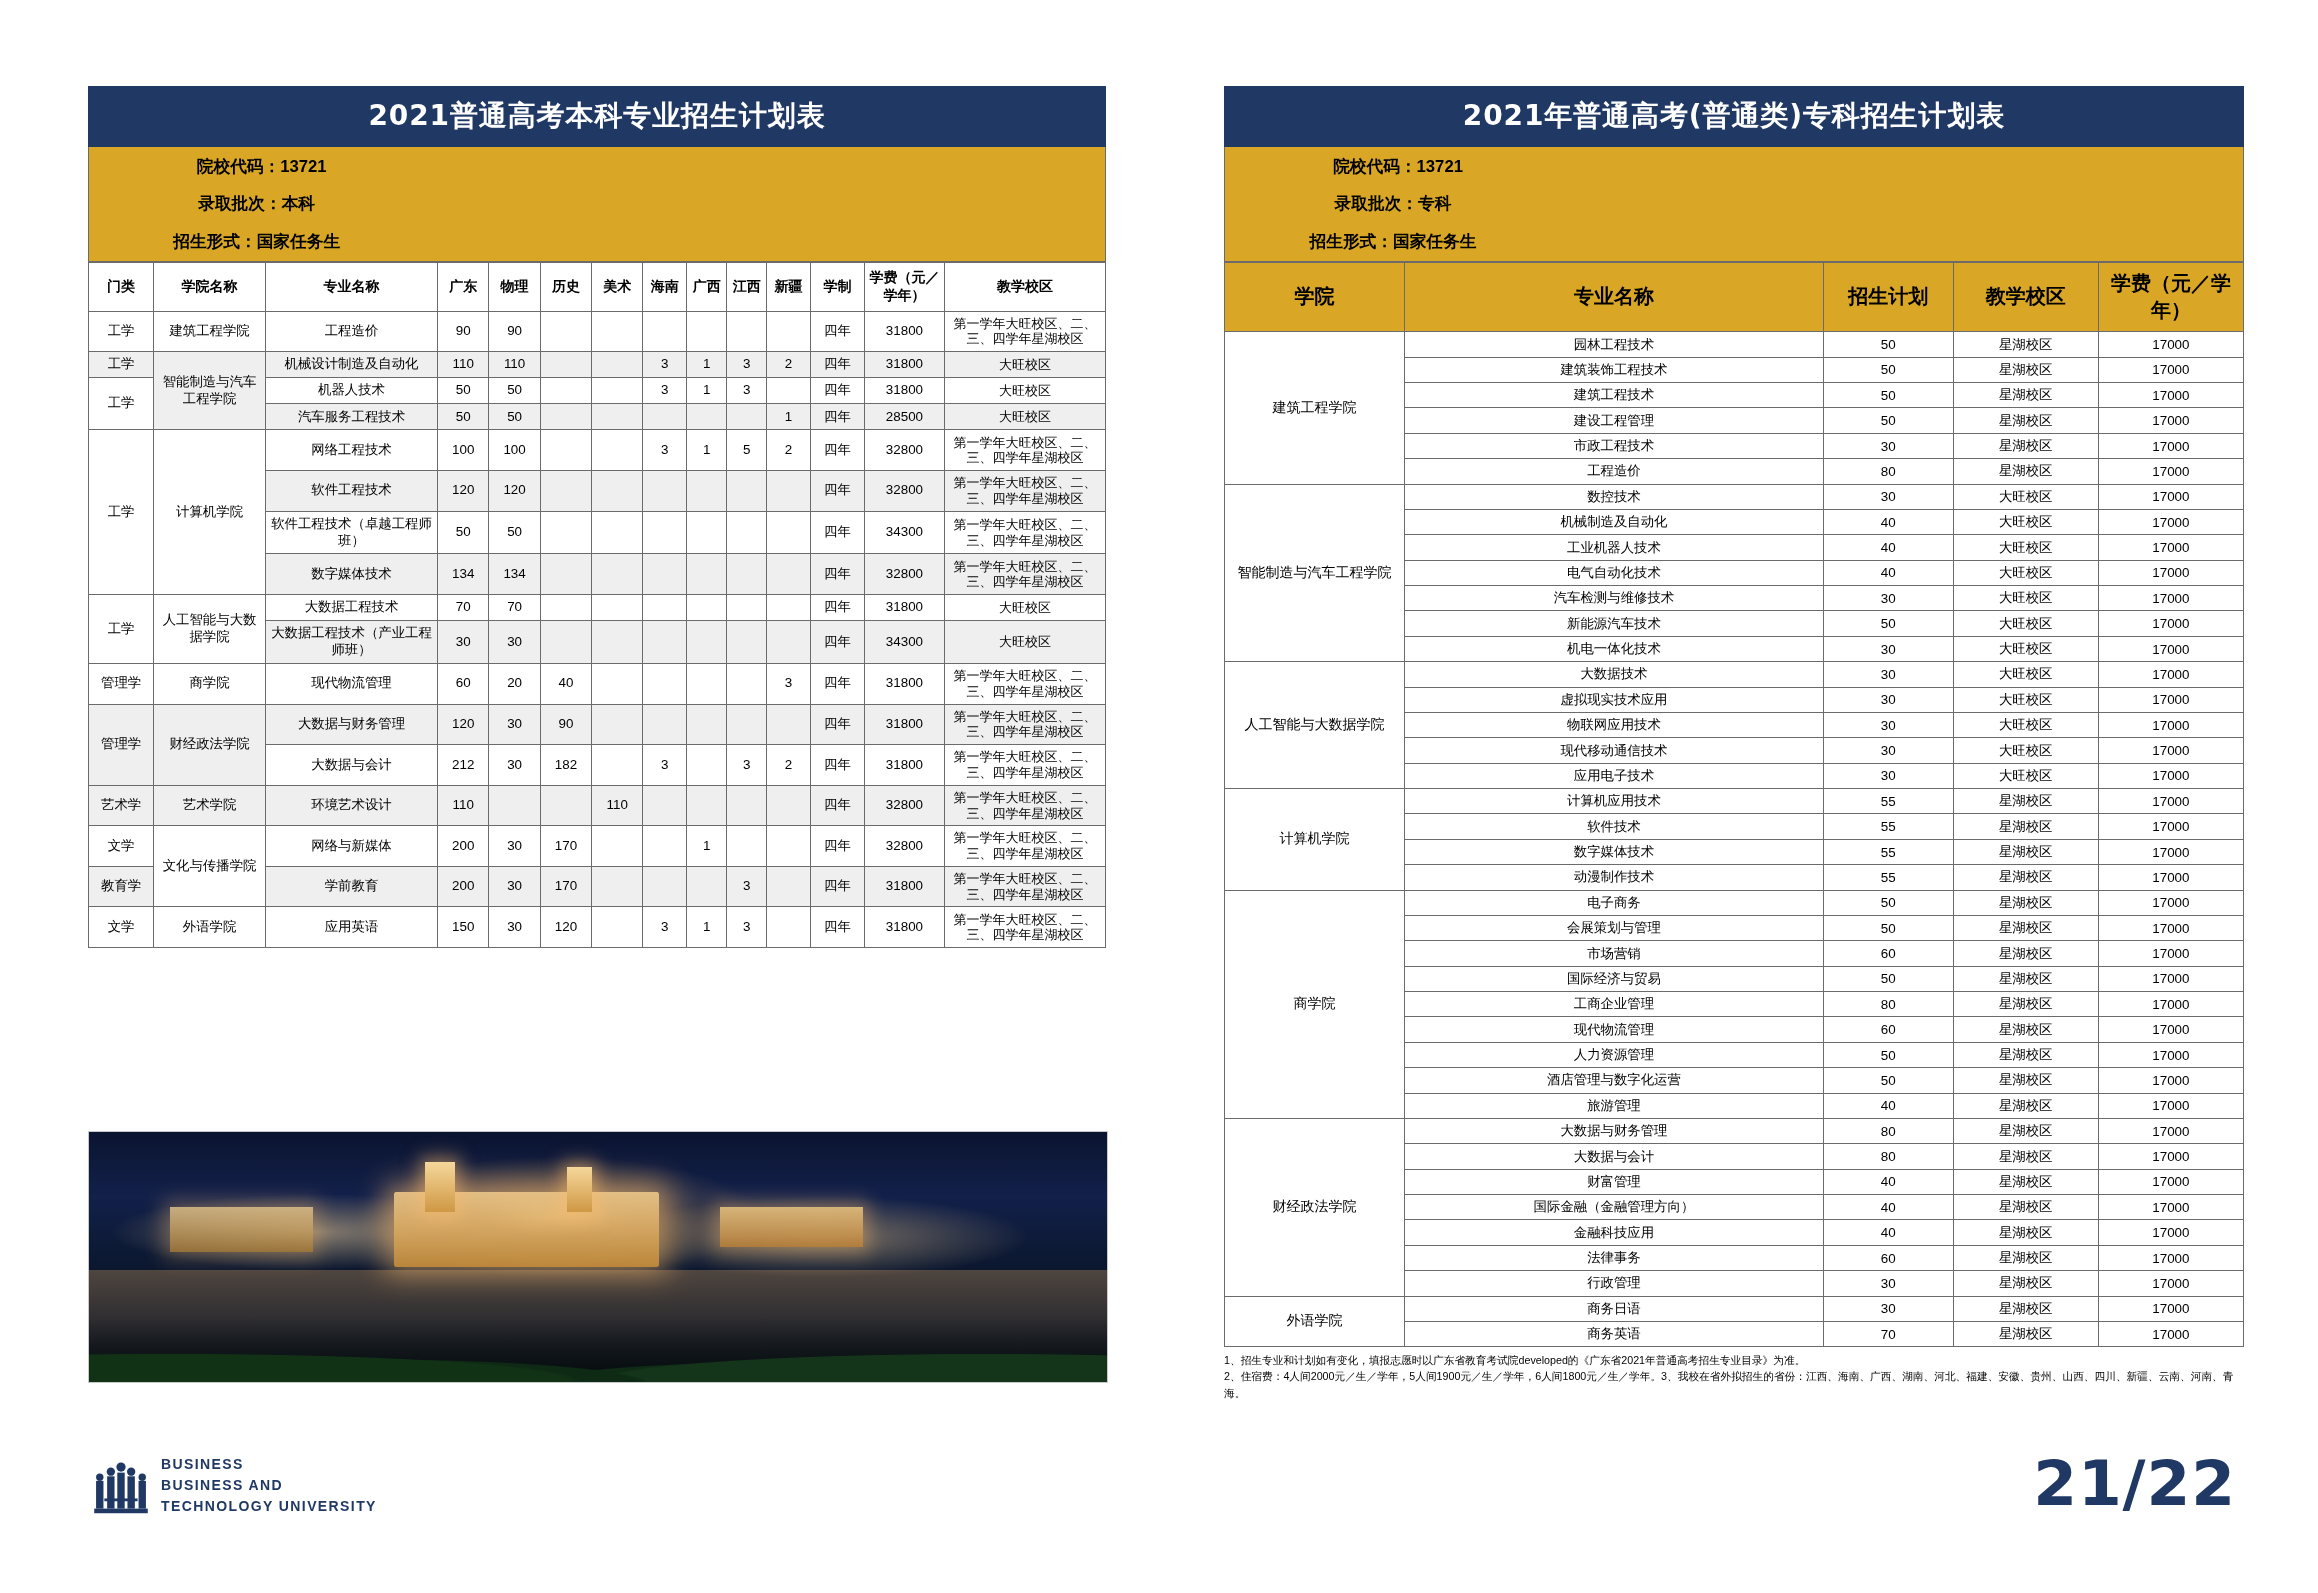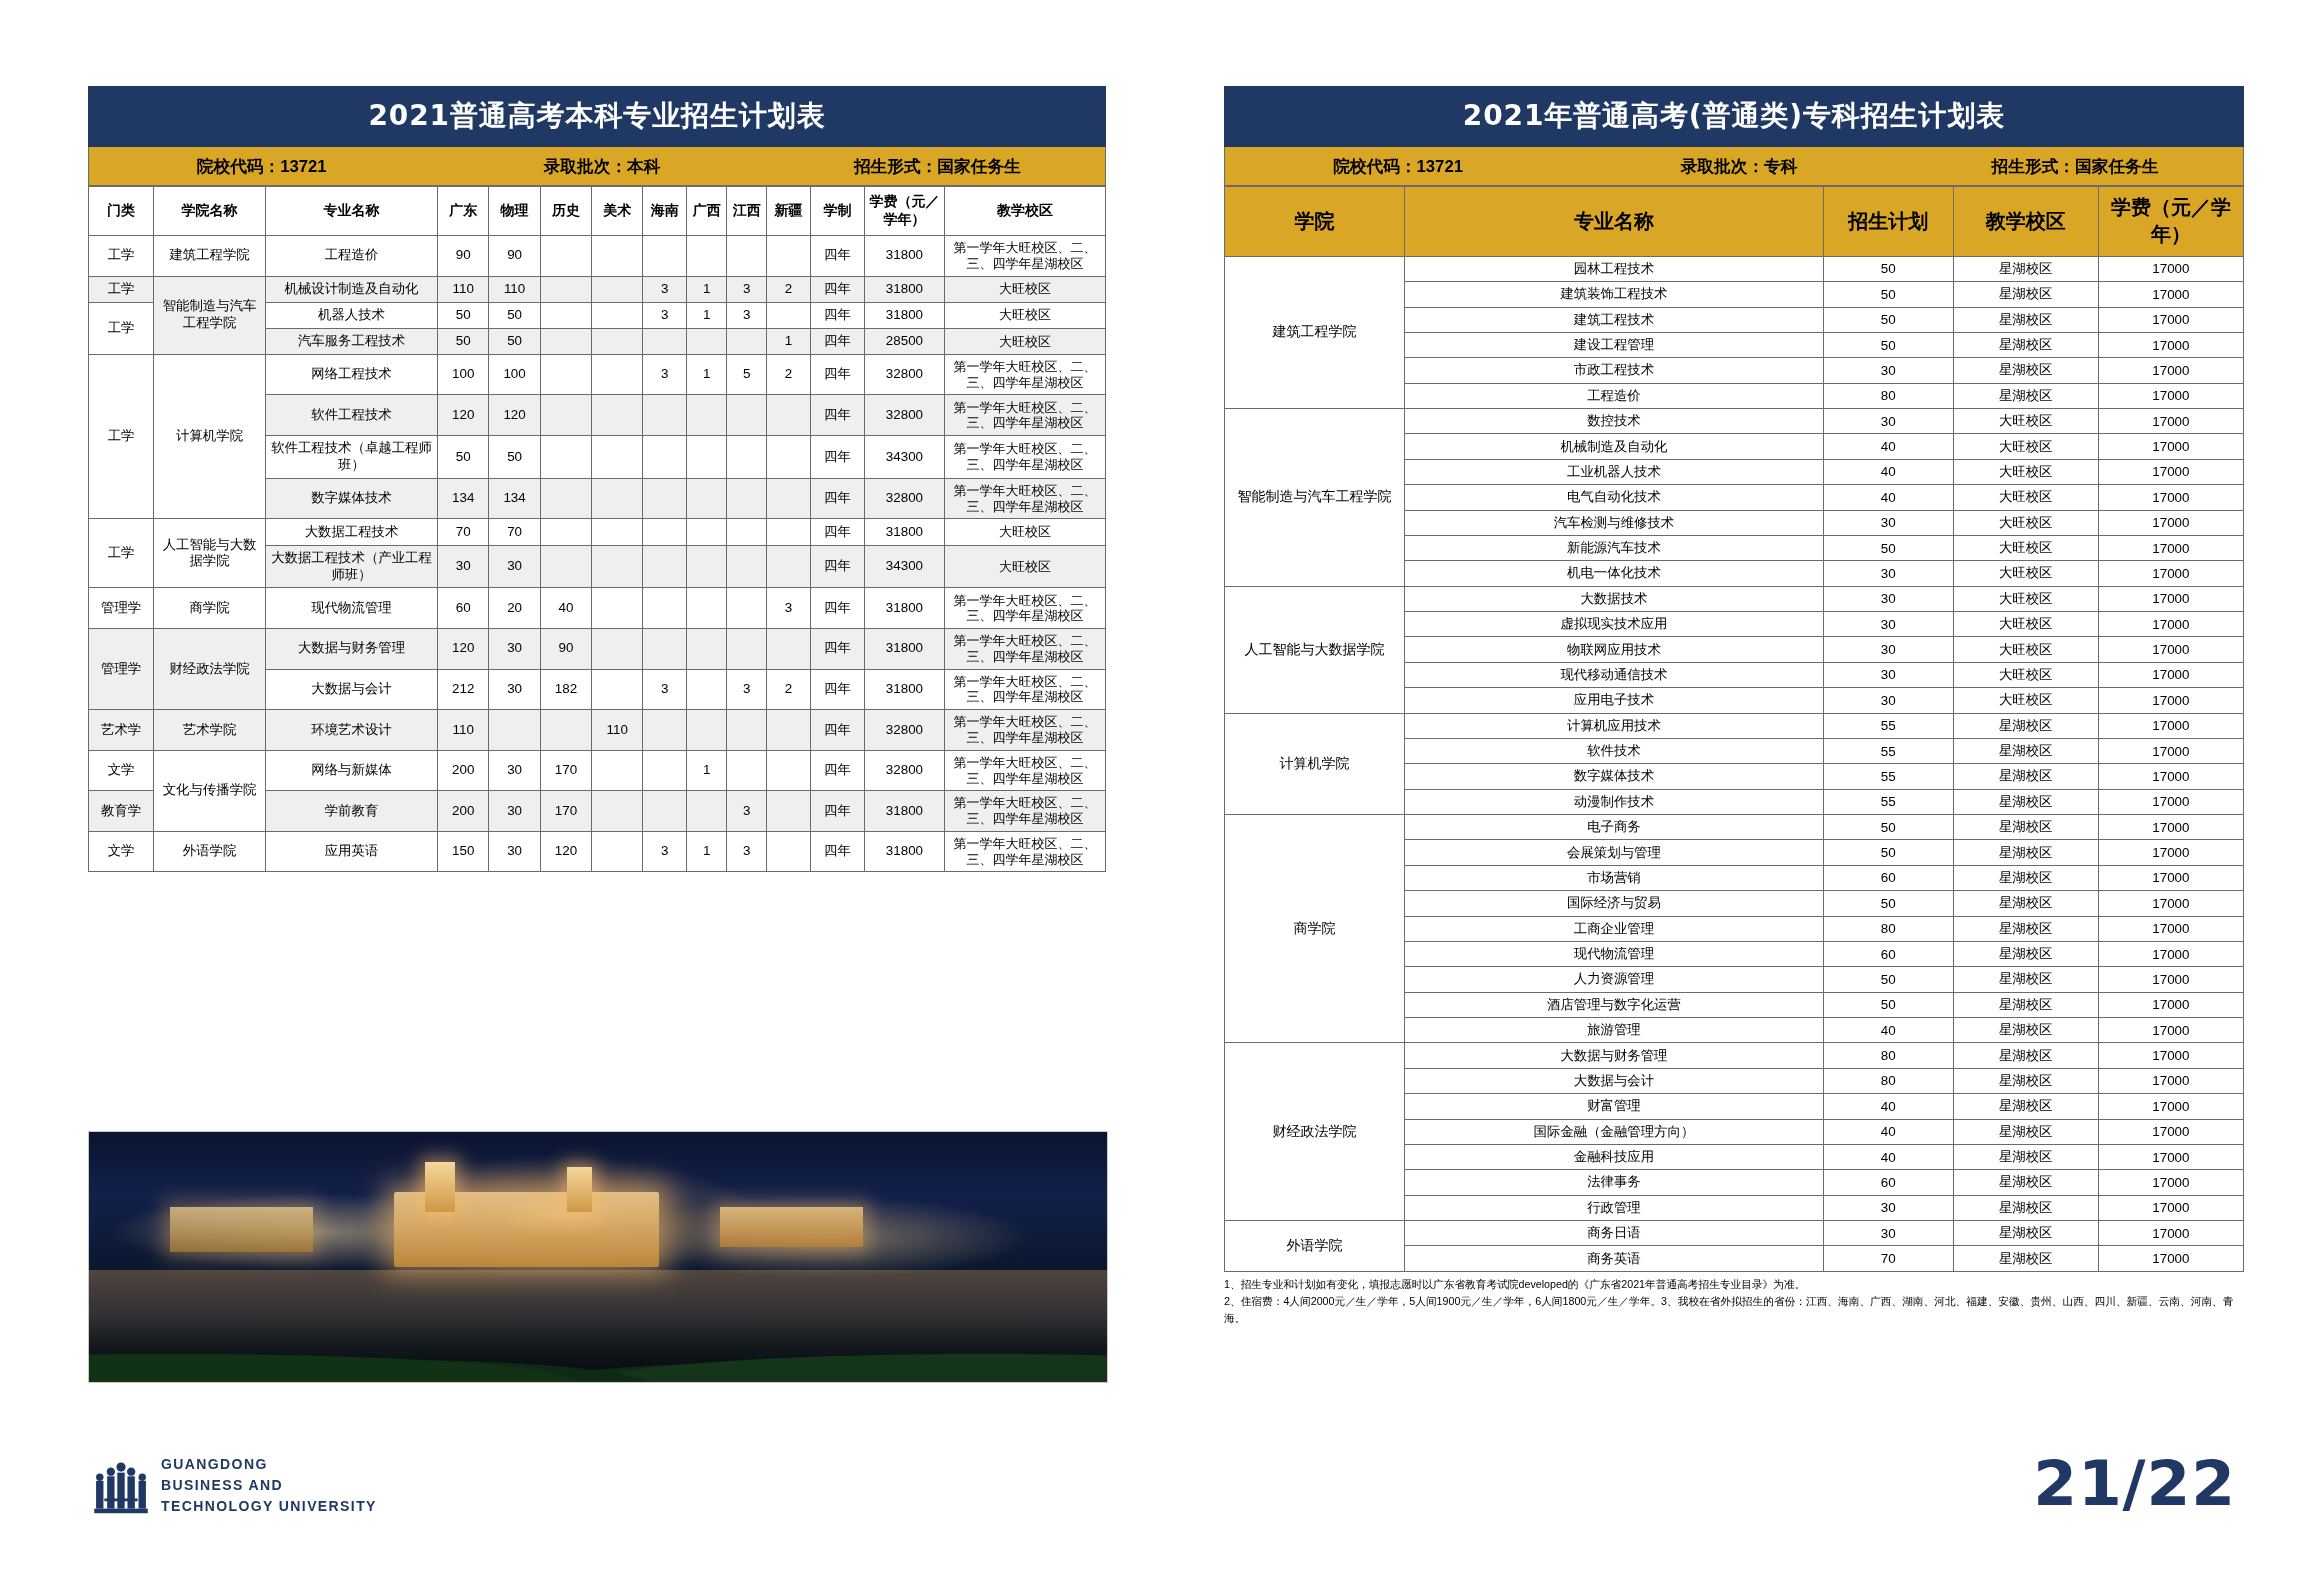--- a/index.html
+++ b/index.html
@@ -19,21 +19,21 @@
   
   .left-panel{position:absolute;left:88px;top:86px;width:1018px;}
   .title-bar{
     background:#203864;color:#ffffff;text-align:center;
     font-weight:bold;font-size:28px;letter-spacing:0.9px;
     padding:10.2px 0 11px 0;border:0.9px solid #203864;
     font-family:"DejaVu Sans",sans-serif;
   }
   .subbar{
     background:#d9a725;color:#000;font-weight:bold;font-size:16.7px;
-    display:flex;border:0.9px solid #6b6b6b;border-top:none;
+    display:flex;border:0.9px solid #6b6b6b;border-top:none;flex-direction:column;
   }
   .subbar div{padding:7.4px 0;text-align:center;}
   .sb1{width:34%;}
   .sb2{width:33%;}
   .sb3{width:33%;}
 
   .lt{width:100%;font-size:13.4px;border-radius:21px;}
   .lt td{padding:4.2px 1.9px;line-height:1.25;}
   .lt thead td{background:#ffffff;font-weight:bold;font-size:14px;padding:6.5px 0.9px;}
   .lt td.small{font-size:13px;line-height:1.2;}
@@ -434,21 +434,21 @@
           <circle cx="14" cy="46" r="8"></circle>
           <circle cx="38" cy="34" r="9"></circle>
           <circle cx="82" cy="34" r="9"></circle>
           <circle cx="106" cy="46" r="8"></circle>
           <circle cx="60" cy="24" r="10"></circle>
           <rect x="24" y="92" width="72" height="6"></rect>
         </g>
       </svg>
     </span>
     <span class="txt">
-      <span>GUANGDONG</span><br>
+      <span>BUSINESS</span><br>
       <span>BUSINESS AND</span><br>
       <span>TECHNOLOGY UNIVERSITY</span>
     </span>
   </div>
 
   <div class="right-panel">
     <div class="title-bar">2021年普通高考(普通类)专科招生计划表</div>
     <div class="subbar">
       <div class="sb1">院校代码：13721</div>
       <div class="sb2">录取批次：专科</div>

